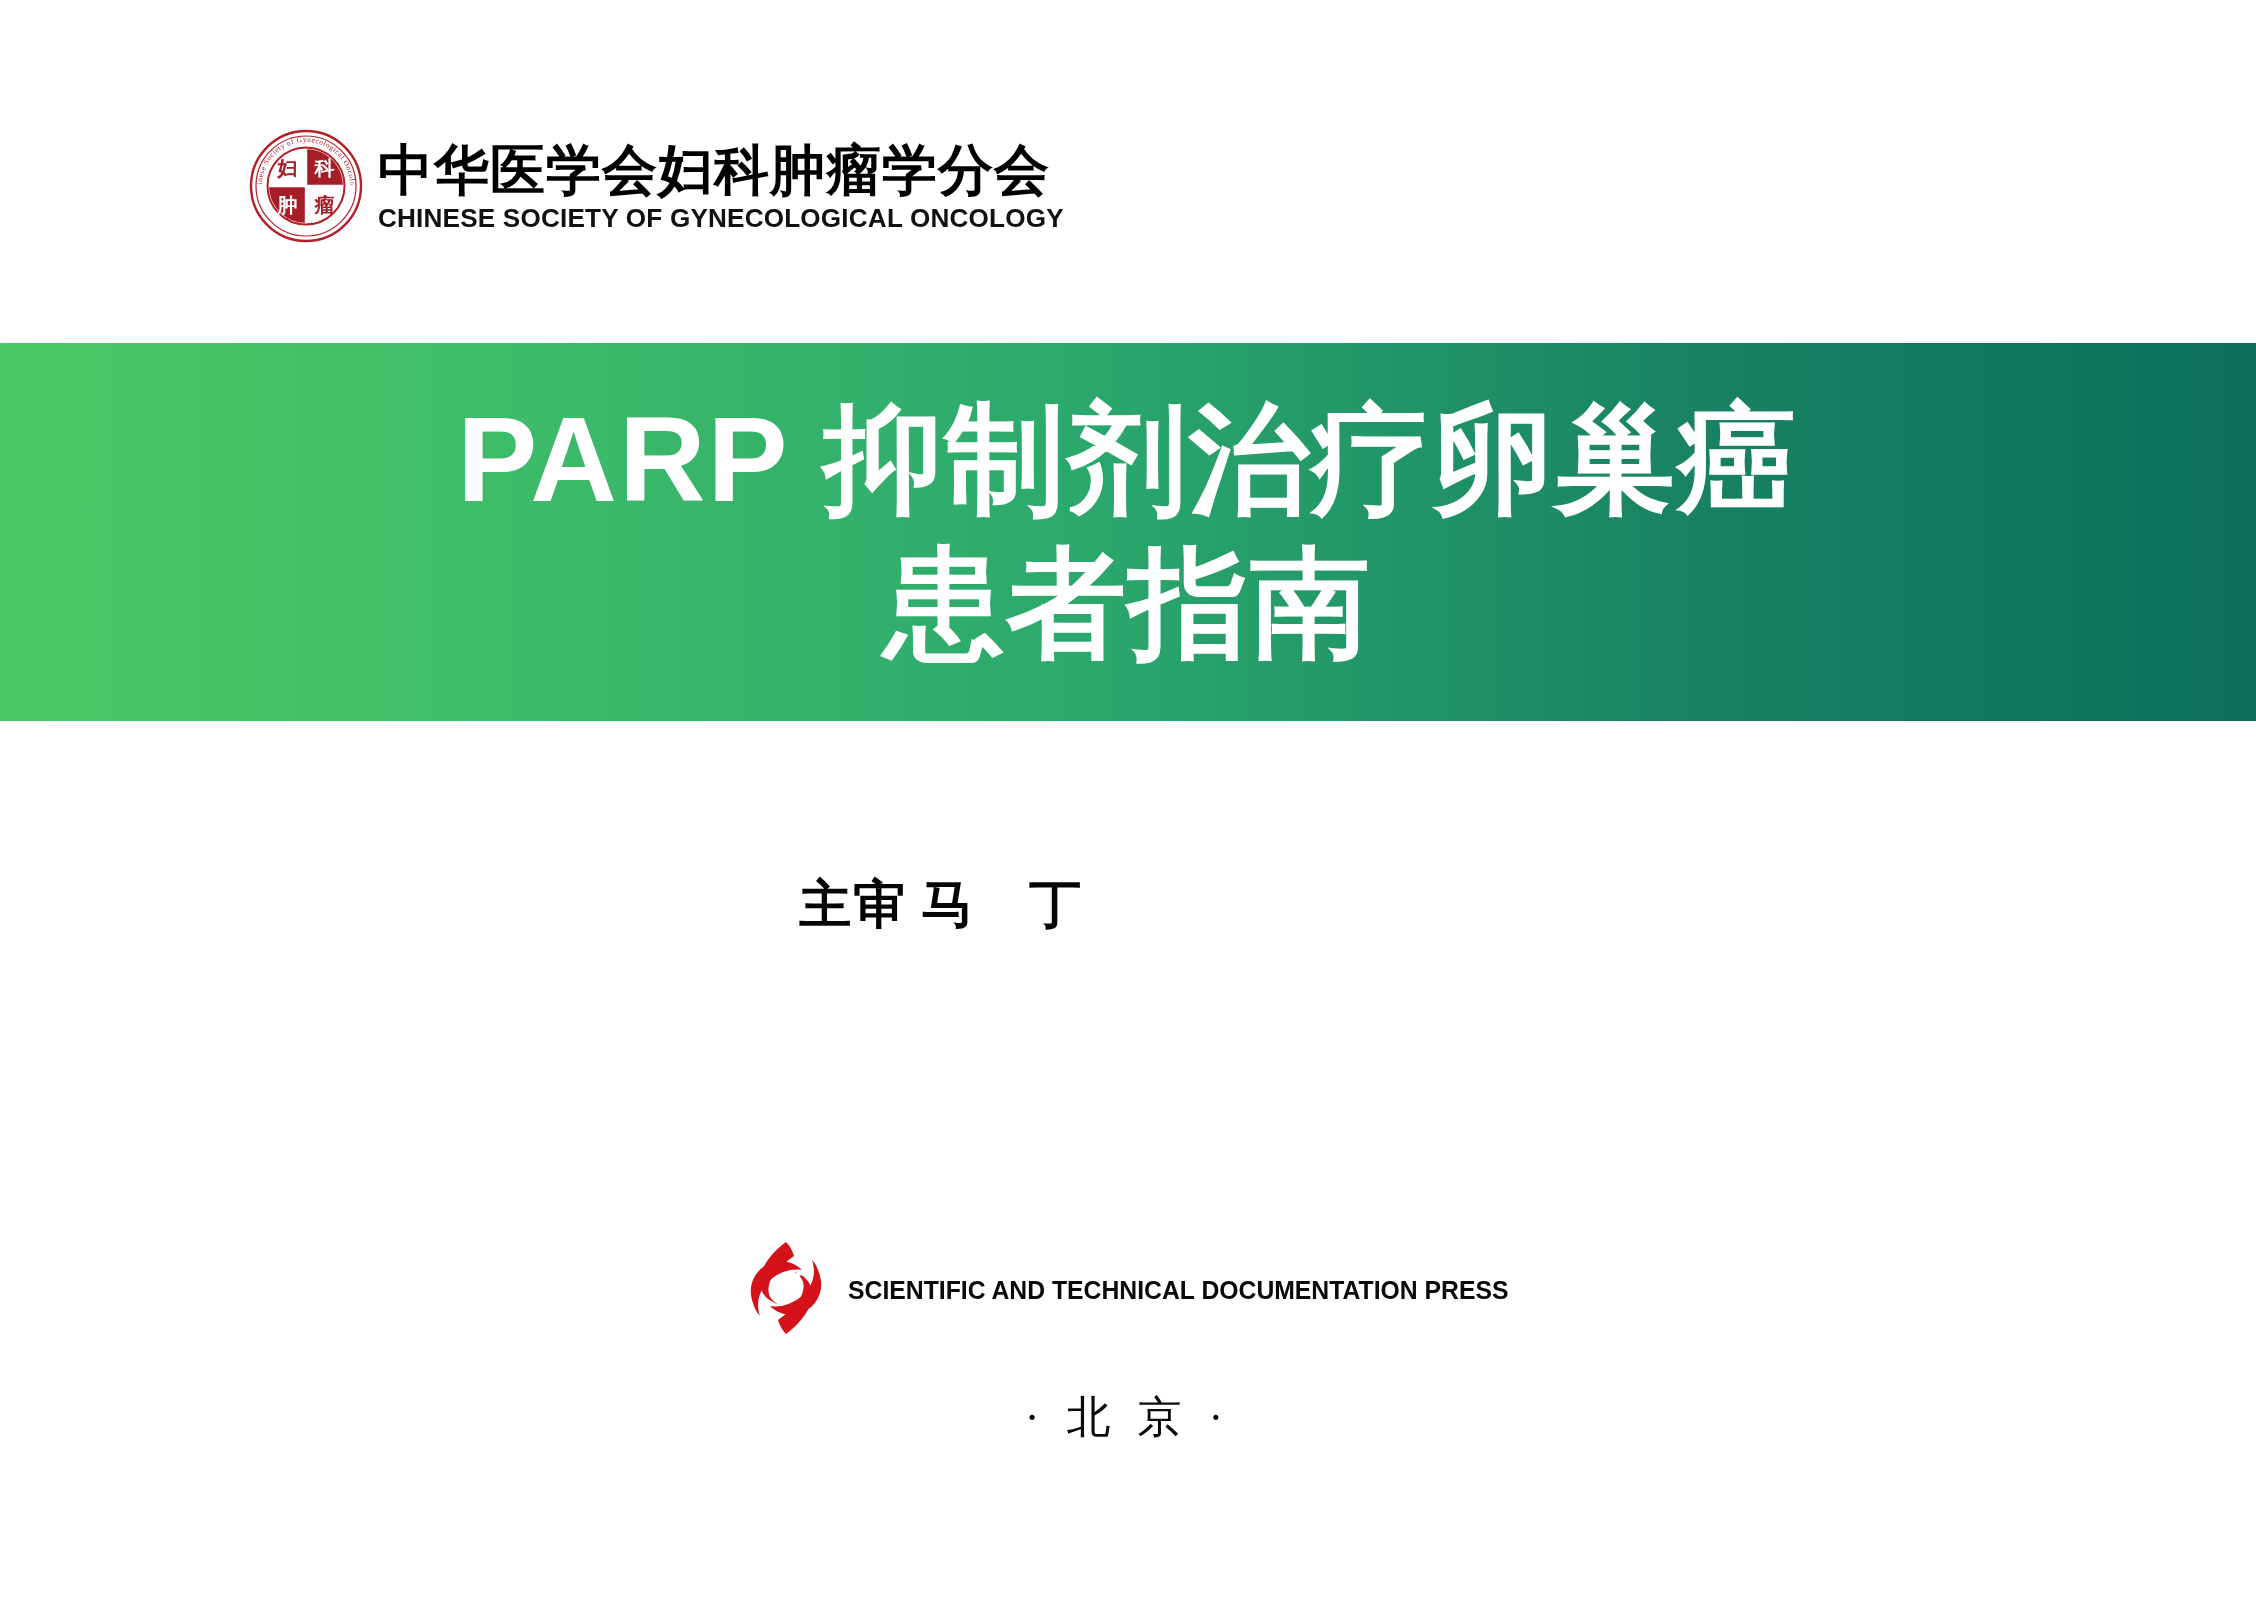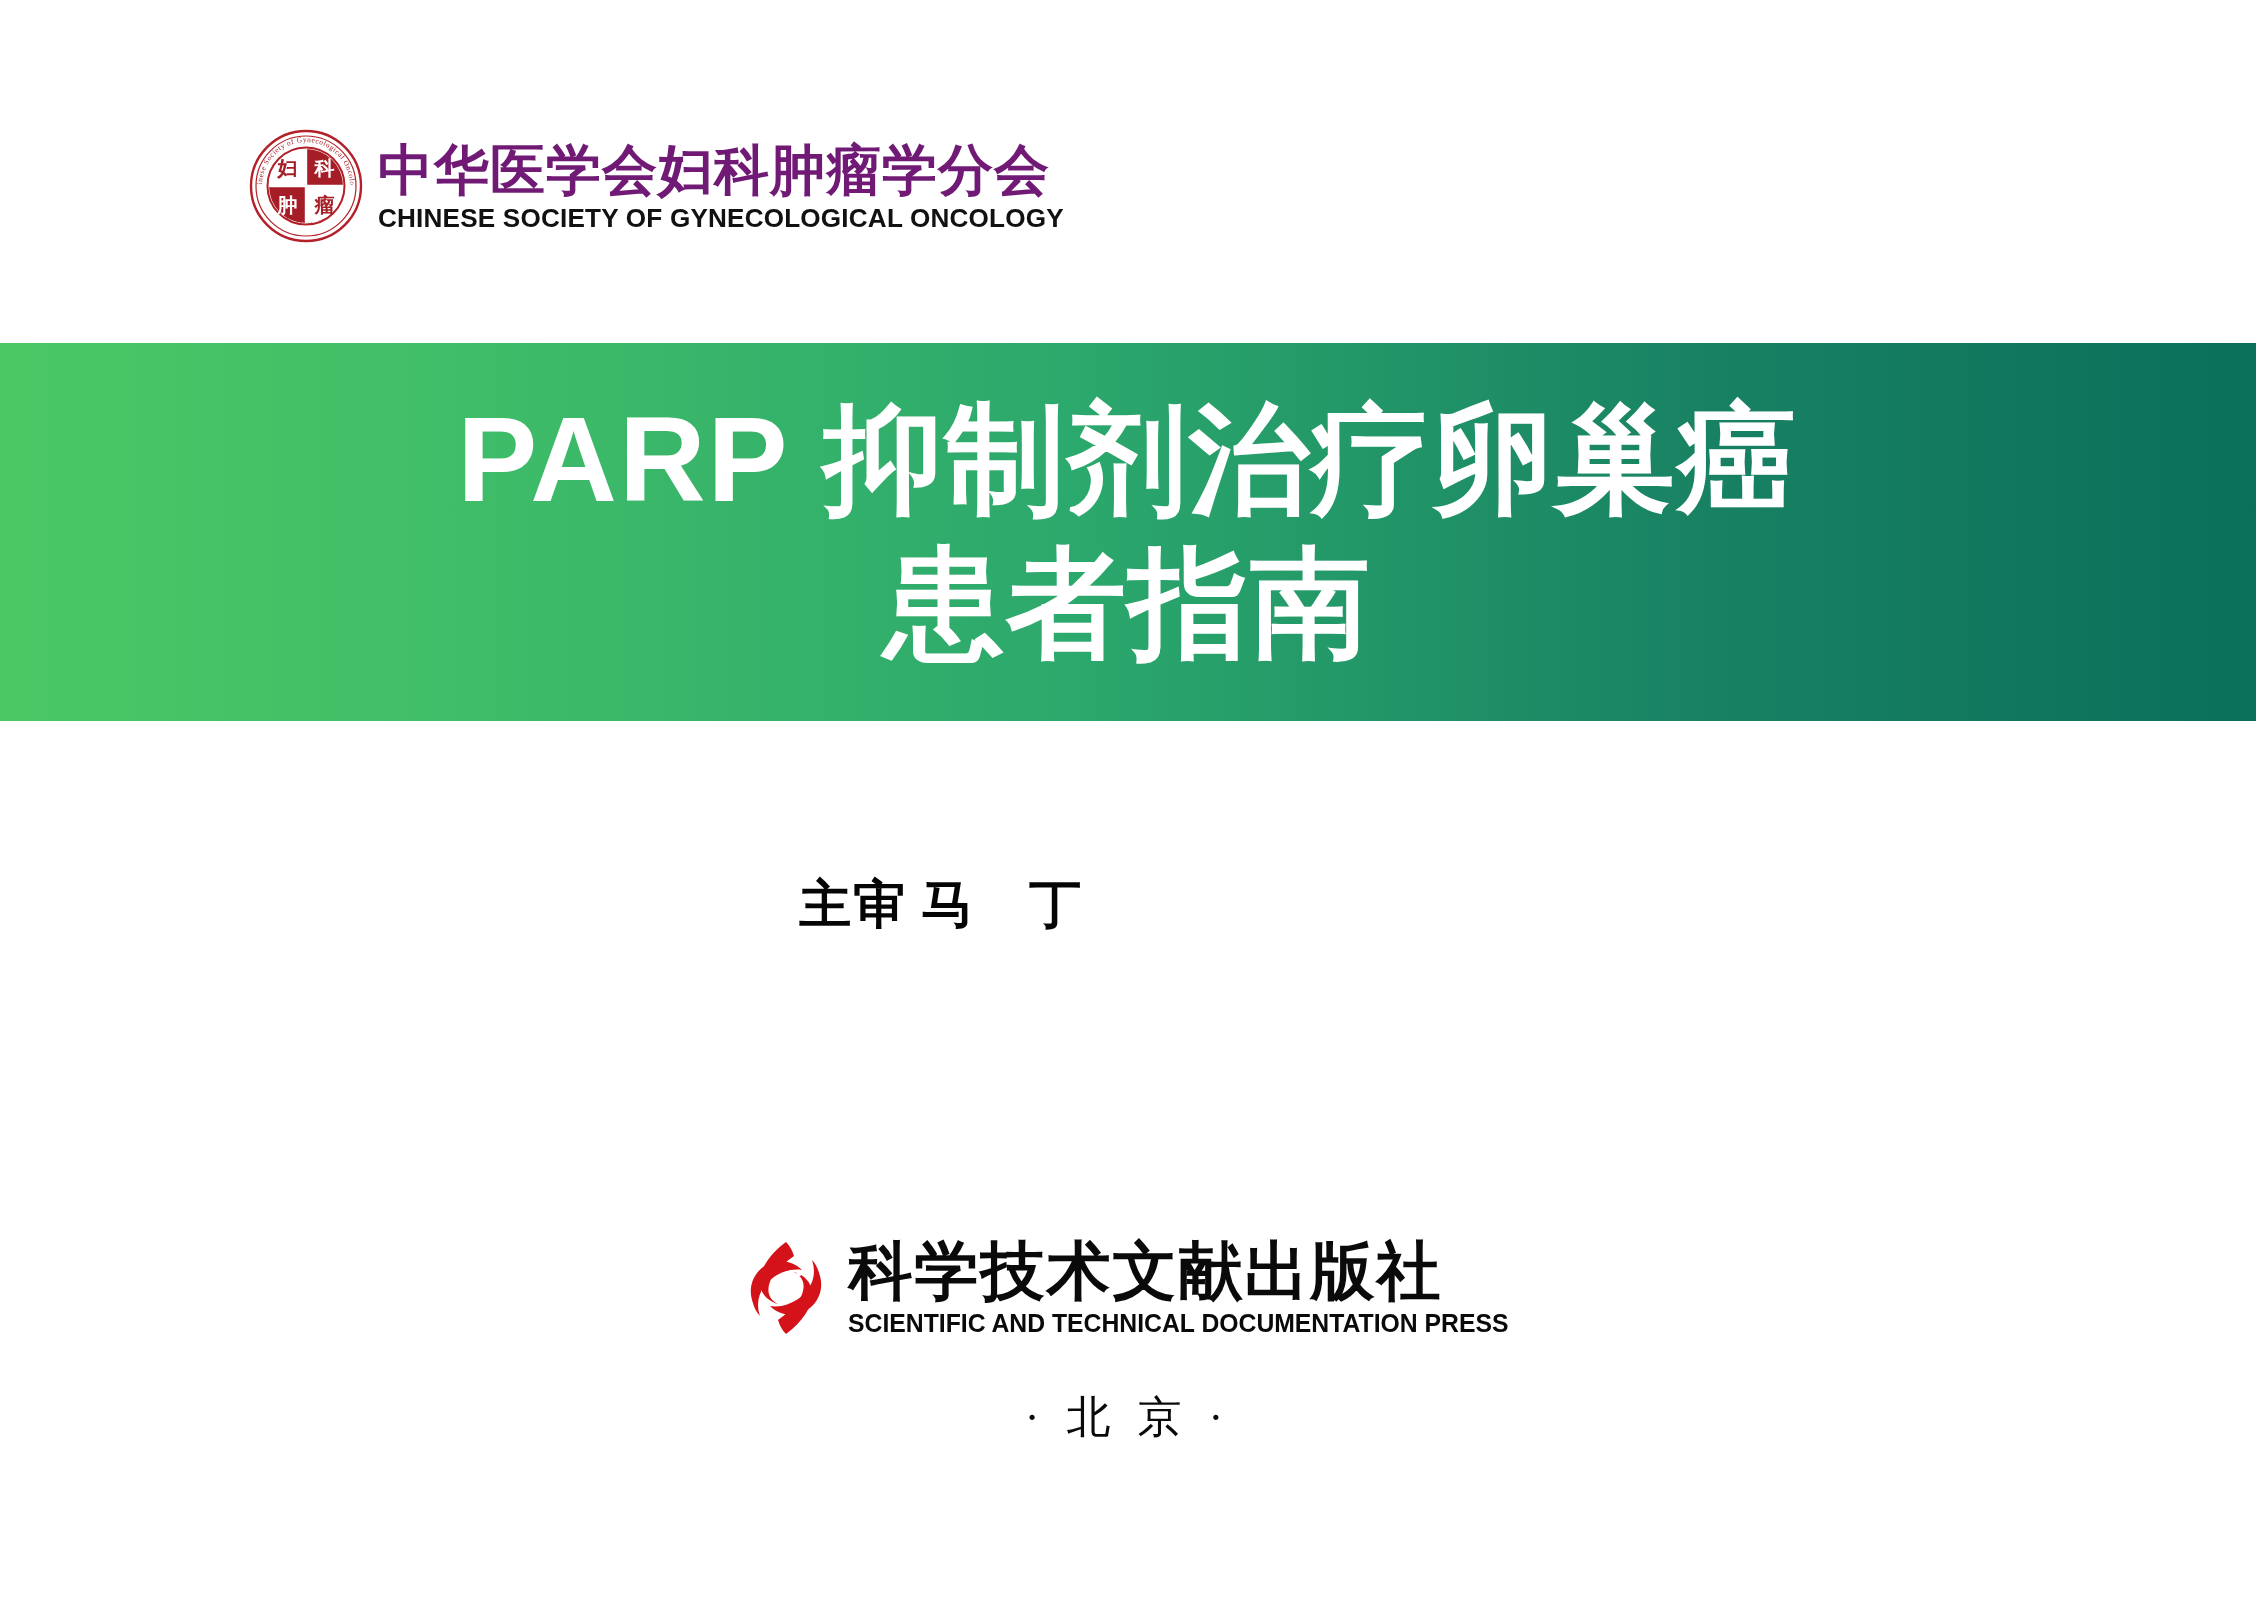--- a/index.html
+++ b/index.html
@@ -31,21 +31,21 @@
   .society-text-block {
     display:flex;
     flex-direction:column;
     justify-content:center;
     padding-top:4px;
   }
   .society-name-cn {
     font-size:55px;
     font-weight:bold;
     letter-spacing:1px;
-    color:#701a75;
+    color:#000000;
     line-height:1.08;
     white-space:nowrap;
   }
   .society-name-en {
     font-size:26.5px;
     font-weight:bold;
     color:#111111;
     letter-spacing:0.2px;
     line-height:1.2;
     margin-top:3px;
@@ -224,21 +224,20 @@
             <path d="M46 4 C30 16 20 30 20 44 C20 56 28 63 38 66 C30 62 27 55 29 47 C31 38 40 28 54 18 C52 12 50 8 46 4 Z"></path>
             <path d="M72 22 C76 34 74 46 64 56 C54 66 40 70 30 68 C38 76 52 80 64 74 C78 67 84 52 80 38 C78 31 76 26 72 22 Z"></path>
             <path d="M46 96 C62 84 72 70 72 56 C72 44 64 37 54 34 C62 38 65 45 63 53 C61 62 52 72 38 82 C40 88 42 92 46 96 Z"></path>
             <path d="M20 78 C16 66 18 54 28 44 C38 34 52 30 62 32 C54 24 40 20 28 26 C14 33 8 48 12 62 C14 69 16 74 20 78 Z"></path>
           </g>
           <path d="M34 58 C40 46 52 38 60 36" stroke="#ffffff" stroke-width="3.4" fill="none" stroke-linecap="round"></path>
         </svg>
       </div>
 
       <div class="publisher-text">
-        <div class="publisher-cn">科学技术文献出版社</div>
         <div class="publisher-en">SCIENTIFIC AND TECHNICAL DOCUMENTATION PRESS</div>
       </div>
     </div>
   </div>
 
   <div class="city-line">· 北 京 ·</div>
 
 </div>
 
 </body></html>

